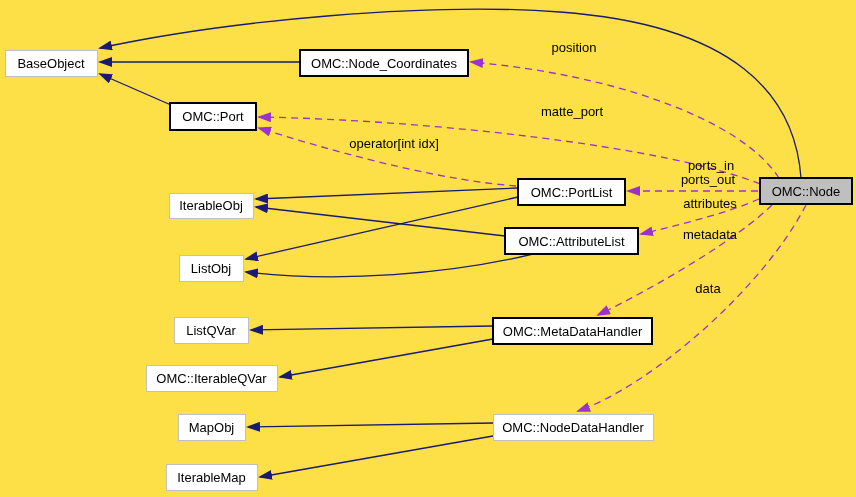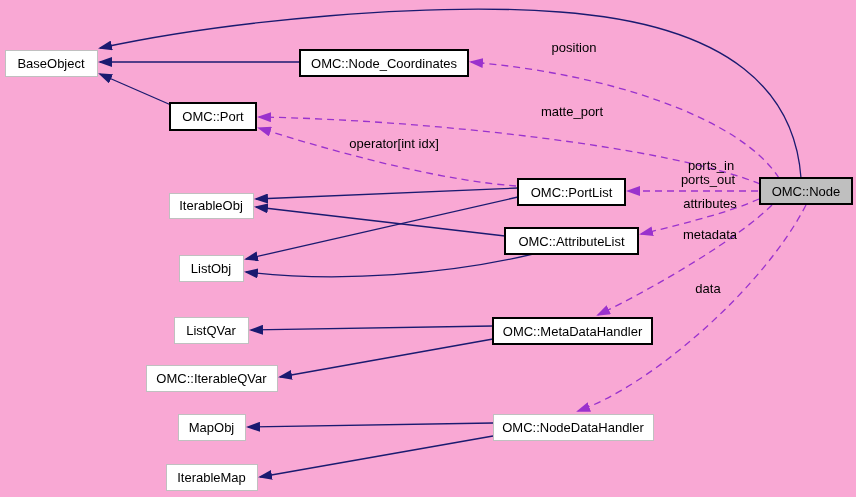--- a/index.html
+++ b/index.html
@@ -1,16 +1,16 @@
 <!DOCTYPE html>
 <html><head>
 <meta charset="utf-8">
 <style>
   html,body{margin:0;padding:0;background:#ffffff;}
-  .stage{position:relative;width:856px;height:497px;background:#f9a8d4;overflow:hidden;
+  .stage{position:relative;width:856px;height:497px;background:#fde047;overflow:hidden;
          font-family:"Liberation Sans",sans-serif;}
   svg text{font-family:"Liberation Sans",sans-serif;font-size:13px;fill:#000;}
   svg .node-label{text-anchor:middle;}
   svg .edge-label{text-anchor:middle;}
   svg rect.box{shape-rendering:crispEdges;}
 </style>
 </head>
 <body>
 
 <div class="stage">

